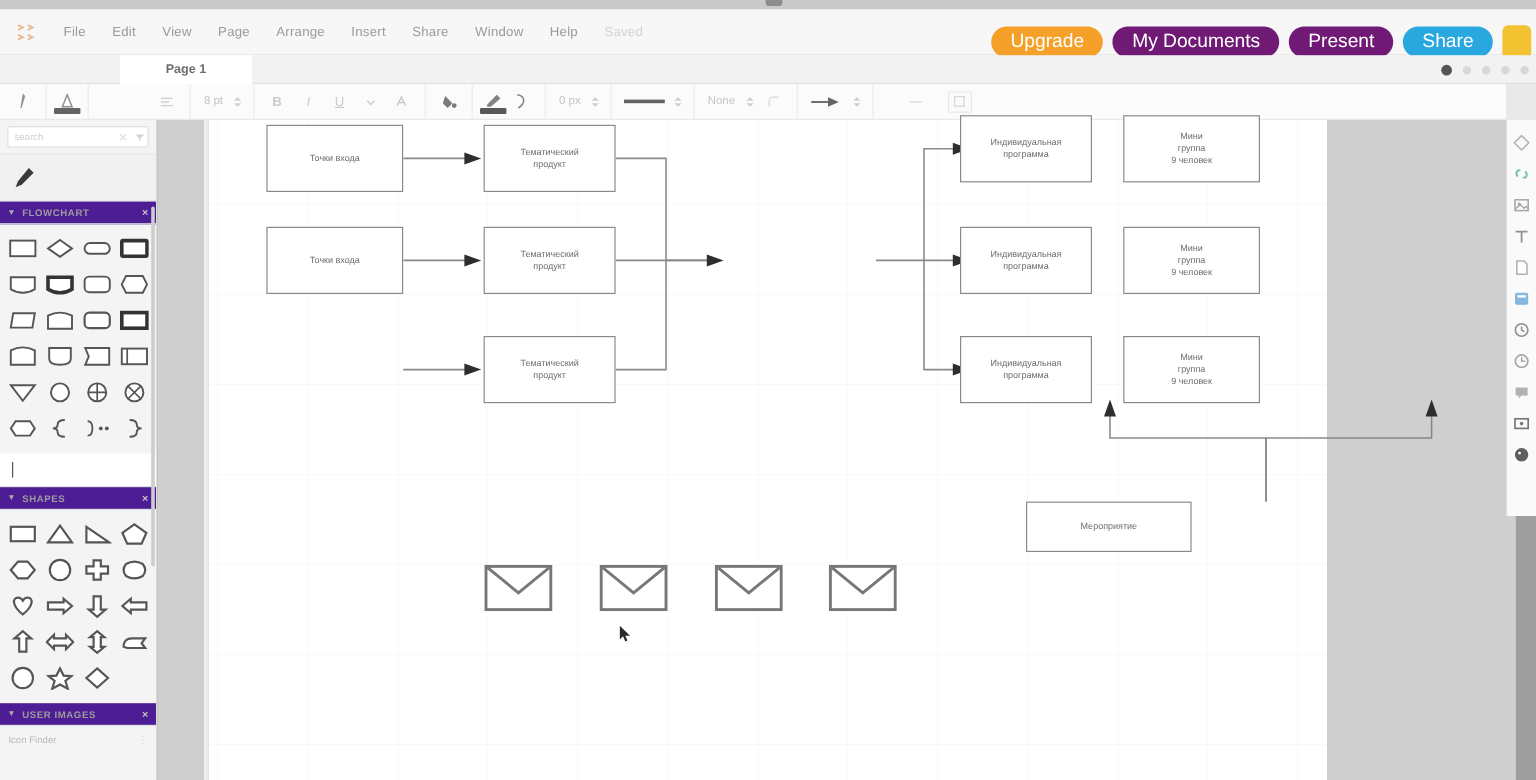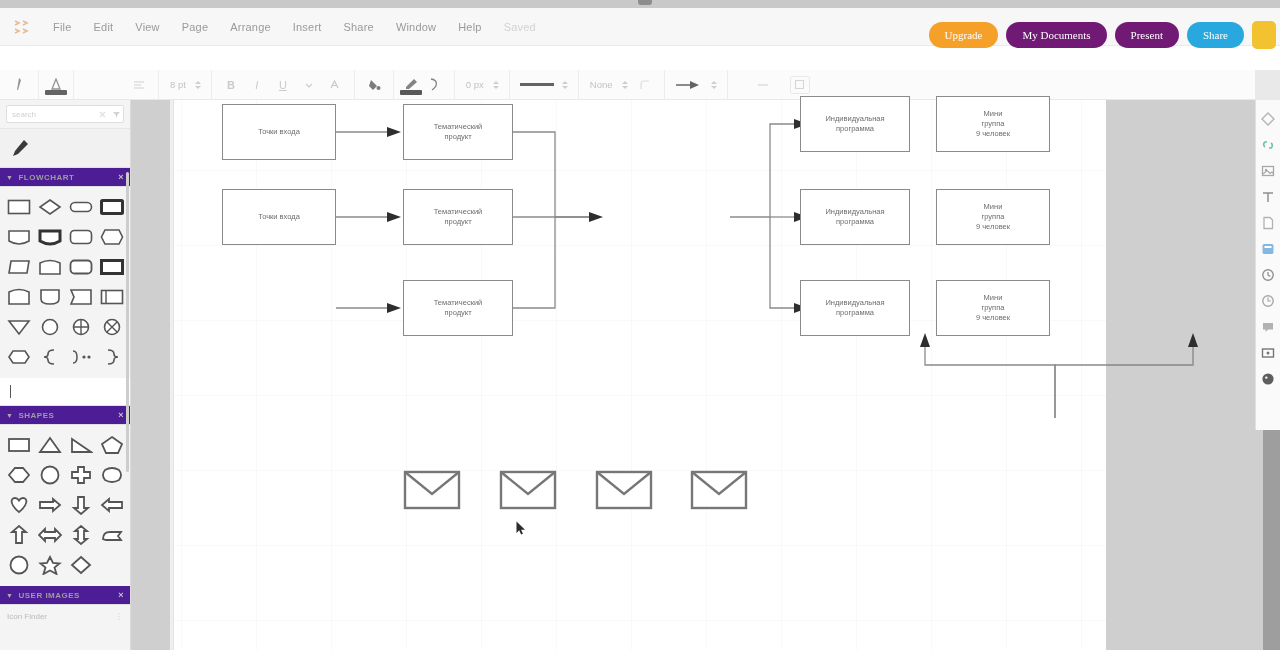--- a/index.html
+++ b/index.html
@@ -34,21 +34,21 @@
   .menu-items { display:flex; align-items:center; }
   .menu-item {
     font-size:11px; color:#9a9a9a; padding:4px 11px; letter-spacing:.2px;
     filter: blur(.35px);
   }
   .menu-item.dim { color:#d2d2d2; }
 
   .topbtns { position:absolute; right:0; top:8px; height:38px; display:flex; align-items:center; gap:8px; padding-right:4px;}
   .tbtn {
     height:26px; border-radius:13px; display:flex; align-items:center; justify-content:center;
-    font-size:11px; color:#fff; padding:0 16px; filter: blur(.3px); font-family: Liberation Serif, serif;
+    font-size:16px; color:#fff; padding:0 16px; filter: blur(.3px);
   }
   .tbtn.upgrade { background:#f5a028; }
   .tbtn.gray { background:#701a75; }
   .tbtn.blue { background:#29a8e0; }
   .tbtn.yellow { background:#f2c230; width:24px; padding:0; border-radius:5px; height:28px; }
 
   
   .tabbar {
     position:absolute; left:0; top:46px; width:1280px; height:24px;
     background:#f2f2f2; border-bottom:1px solid #e2e2e2;
@@ -186,20 +186,30 @@
     </div>
     <div class="topbtns">
       <div class="tbtn upgrade">Upgrade</div>
       <div class="tbtn gray">My Documents</div>
       <div class="tbtn gray">Present</div>
       <div class="tbtn blue">Share</div>
       <div class="tbtn yellow"></div>
     </div>
   </div>
 
+  <div class="tabbar">
+    <div class="tab">Page 1</div>
+    <div class="pagedots">
+      <div class="d big"></div>
+      <div class="d"></div>
+      <div class="d"></div>
+      <div class="d"></div>
+      <div class="d"></div>
+    </div>
+  </div>
 
   <div class="fmtbar">
     <div class="fgrp">
       <div class="ficon">
         <svg width="11" height="15" viewBox="0 0 11 15">
             <path d="M5 1 L7 3 L4 13 L3 13 Z" fill="#6a6a6a"></path>
           </svg>
       </div>
     </div>
     <div class="fgrp">
@@ -666,20 +676,21 @@
     <div class="node" style="left:805px; top:-4px;  width:114px; height:56px; white-space:pre-line;">Мини
 группа
 9 человек</div>
     <div class="node" style="left:805px; top:89px;  width:114px; height:56px; white-space:pre-line;">Мини
 группа
 9 человек</div>
     <div class="node" style="left:805px; top:180px; width:114px; height:56px; white-space:pre-line;">Мини
 группа
 9 человек</div>
 
+    <div class="node" style="left:724px; top:318px; width:138px; height:42px;">Мероприятие</div>
 
     <svg class="envelope" style="left:272px; top:370px;" width="58" height="40" viewBox="0 0 58 40">
       <rect x="2" y="2" width="54" height="36" fill="#fff" stroke="#777" stroke-width="2.4"></rect>
       <path d="M2 2 L29 24 L56 2" fill="none" stroke="#777" stroke-width="2.4"></path>
     </svg>
     <svg class="envelope" style="left:368px; top:370px;" width="58" height="40" viewBox="0 0 58 40">
       <rect x="2" y="2" width="54" height="36" fill="#fff" stroke="#777" stroke-width="2.4"></rect>
       <path d="M2 2 L29 24 L56 2" fill="none" stroke="#777" stroke-width="2.4"></path>
     </svg>
     <svg class="envelope" style="left:464px; top:370px;" width="58" height="40" viewBox="0 0 58 40">

